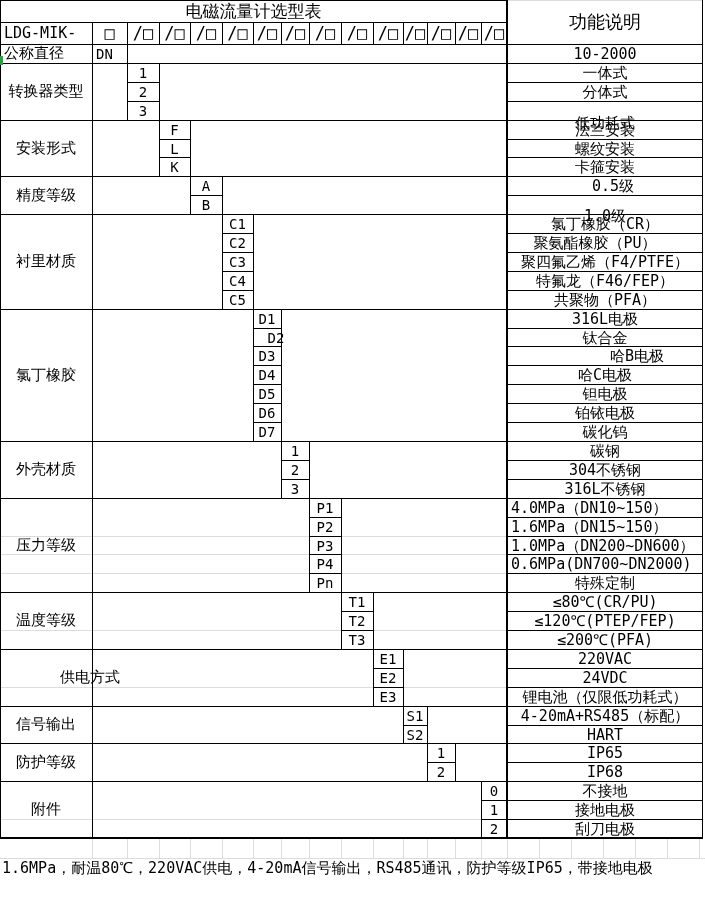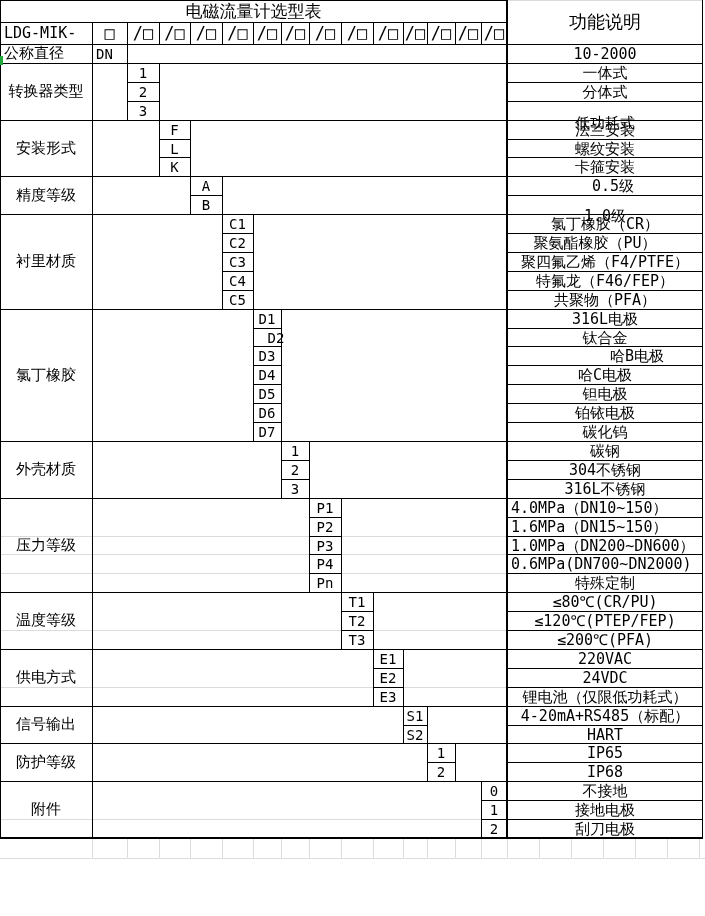--- a/index.html
+++ b/index.html
@@ -242,21 +242,21 @@
       <div class="txt " style="left: 507px; top: 592px; width: 196px; height: 20px;">≤80℃(CR/PU)</div>
       <div class="txt " style="left: 507px; top: 611px; width: 196px; height: 20px;">≤120℃(PTEP/FEP)</div>
       <div class="txt " style="left: 507px; top: 630px; width: 196px; height: 20px;">≤200℃(PFA)</div>
       <div class="ln" style="left: 0px; top: 706px; width: 703px; height: 1px;"></div>
       <div class="ln" style="left: 373px; top: 649px; width: 1px; height: 57px;"></div>
       <div class="ln" style="left: 403px; top: 649px; width: 1px; height: 57px;"></div>
       <div class="ln" style="left: 373px; top: 668px; width: 30px; height: 1px;"></div>
       <div class="ln" style="left: 507px; top: 668px; width: 196px; height: 1px;"></div>
       <div class="ln" style="left: 373px; top: 687px; width: 30px; height: 1px;"></div>
       <div class="ln" style="left: 507px; top: 687px; width: 196px; height: 1px;"></div>
-      <div class="txt " style="left: 0px; top: 649px; width: 92px; height: 57px;">供电方式</div>
+      <div class="txt " style="left: 0px; top: 649px; width: 92px; height: 57px; padding-left: 44px;">供电方式</div>
       <div class="txt code" style="left: 373px; top: 649px; width: 30px; height: 20px;">E1</div>
       <div class="txt code" style="left: 373px; top: 668px; width: 30px; height: 20px;">E2</div>
       <div class="txt code" style="left: 373px; top: 687px; width: 30px; height: 20px;">E3</div>
       <div class="txt " style="left: 507px; top: 649px; width: 196px; height: 20px;">220VAC</div>
       <div class="txt " style="left: 507px; top: 668px; width: 196px; height: 20px;">24VDC</div>
       <div class="txt " style="left: 507px; top: 687px; width: 196px; height: 20px;">锂电池（仅限低功耗式）</div>
       <div class="ln" style="left: 0px; top: 743px; width: 703px; height: 1px;"></div>
       <div class="ln" style="left: 403px; top: 706px; width: 1px; height: 37px;"></div>
       <div class="ln" style="left: 427px; top: 706px; width: 1px; height: 37px;"></div>
       <div class="ln" style="left: 403px; top: 725px; width: 24px; height: 1px;"></div>
@@ -286,14 +286,15 @@
       <div class="txt " style="left: 0px; top: 781px; width: 92px; height: 57px;">附件</div>
       <div class="txt code" style="left: 481px; top: 781px; width: 26px; height: 20px;">0</div>
       <div class="txt code" style="left: 481px; top: 800px; width: 26px; height: 20px;">1</div>
       <div class="txt code" style="left: 481px; top: 819px; width: 26px; height: 20px;">2</div>
       <div class="txt " style="left: 507px; top: 781px; width: 196px; height: 20px;">不接地</div>
       <div class="txt " style="left: 507px; top: 800px; width: 196px; height: 20px;">接地电极</div>
       <div class="txt " style="left: 507px; top: 819px; width: 196px; height: 20px;">刮刀电极</div>
     </div>
   <div id="green-marker"></div>
   <div id="example">
+    <div>1.6MPa，耐温80℃，220VAC供电，4-20mA信号输出，RS485通讯，防护等级IP65，带接地电极</div>
   </div>
 </div>
 
 </body></html>

